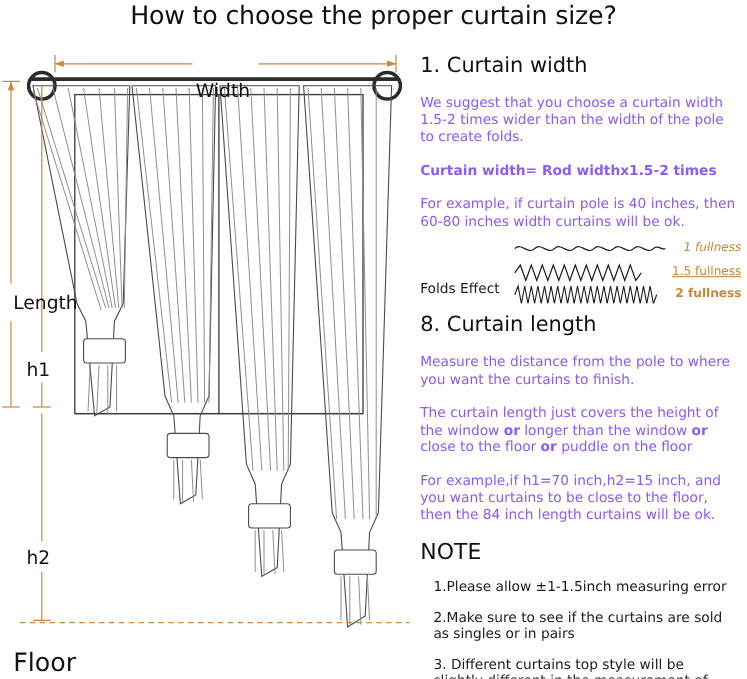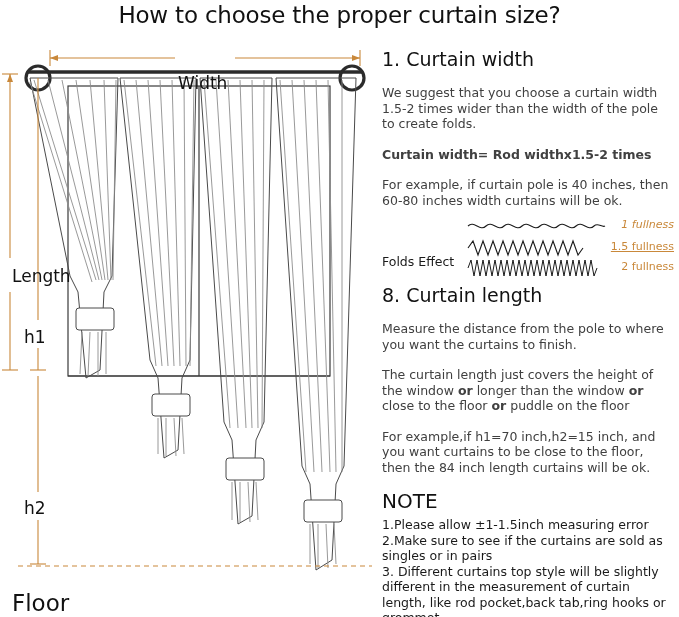--- a/index.html
+++ b/index.html
@@ -59,21 +59,21 @@
   .h2 {
     font-size: 19px;
     color: #111;
     margin: 0 0 6px 0;
     font-weight: normal;
   }
   .h2.note { font-size: 20px; margin-top: 14px; margin-bottom: 4px; }
   .p {
     font-size: 12.5px;
     line-height: 15.5px;
-    color: #404040;
+    color: #8b5cf6;
     margin: 15px 0 8px 0;
   }
   .p.tight { margin-bottom: 6px; }
   .b { font-weight: bold; }
   .folds-row {
     position: relative;
     height: 62px;
     margin: 2px 0 6px 0;
   }
   .folds-label {
@@ -89,26 +89,26 @@
     top: 0;
   }
   .fullness-lbl {
     position: absolute;
     right: 0;
     font-size: 11px;
     color: #c9883a;
   }
   #f1 { top: 2px; font-style: italic; }
   #f2 { top: 24px; text-decoration: underline; }
-  #f3 { top: 44px; }
+  #f3 { top: 44px; font-weight: bold; }
   .note-list {
     font-size: 12.5px;
     line-height: 15.5px;
   }
-  .note-list div { margin: 0; }
+  .note-list div { margin: 12px; }
 </style>
 </head>
 <body>
 
 <div id="page">
 
   <div class="title">How to choose the proper curtain size?</div>
 
   <div id="illus">
     <svg width="380" height="585" viewBox="0 0 380 585">

